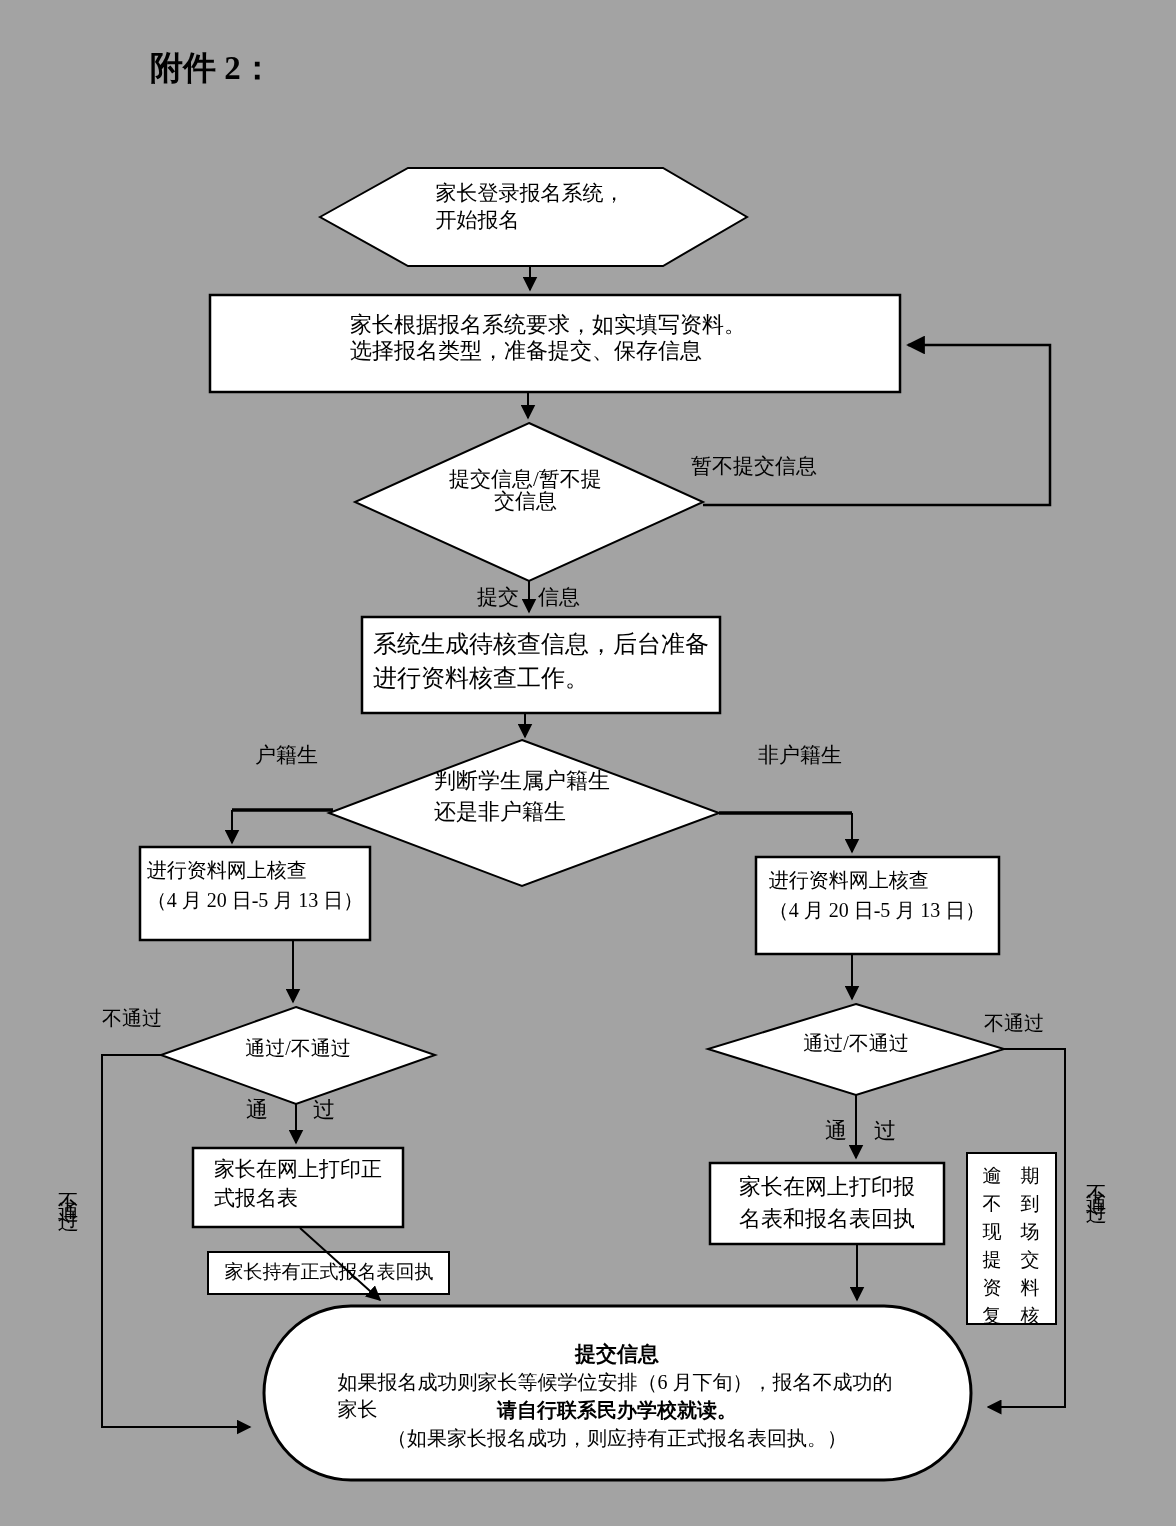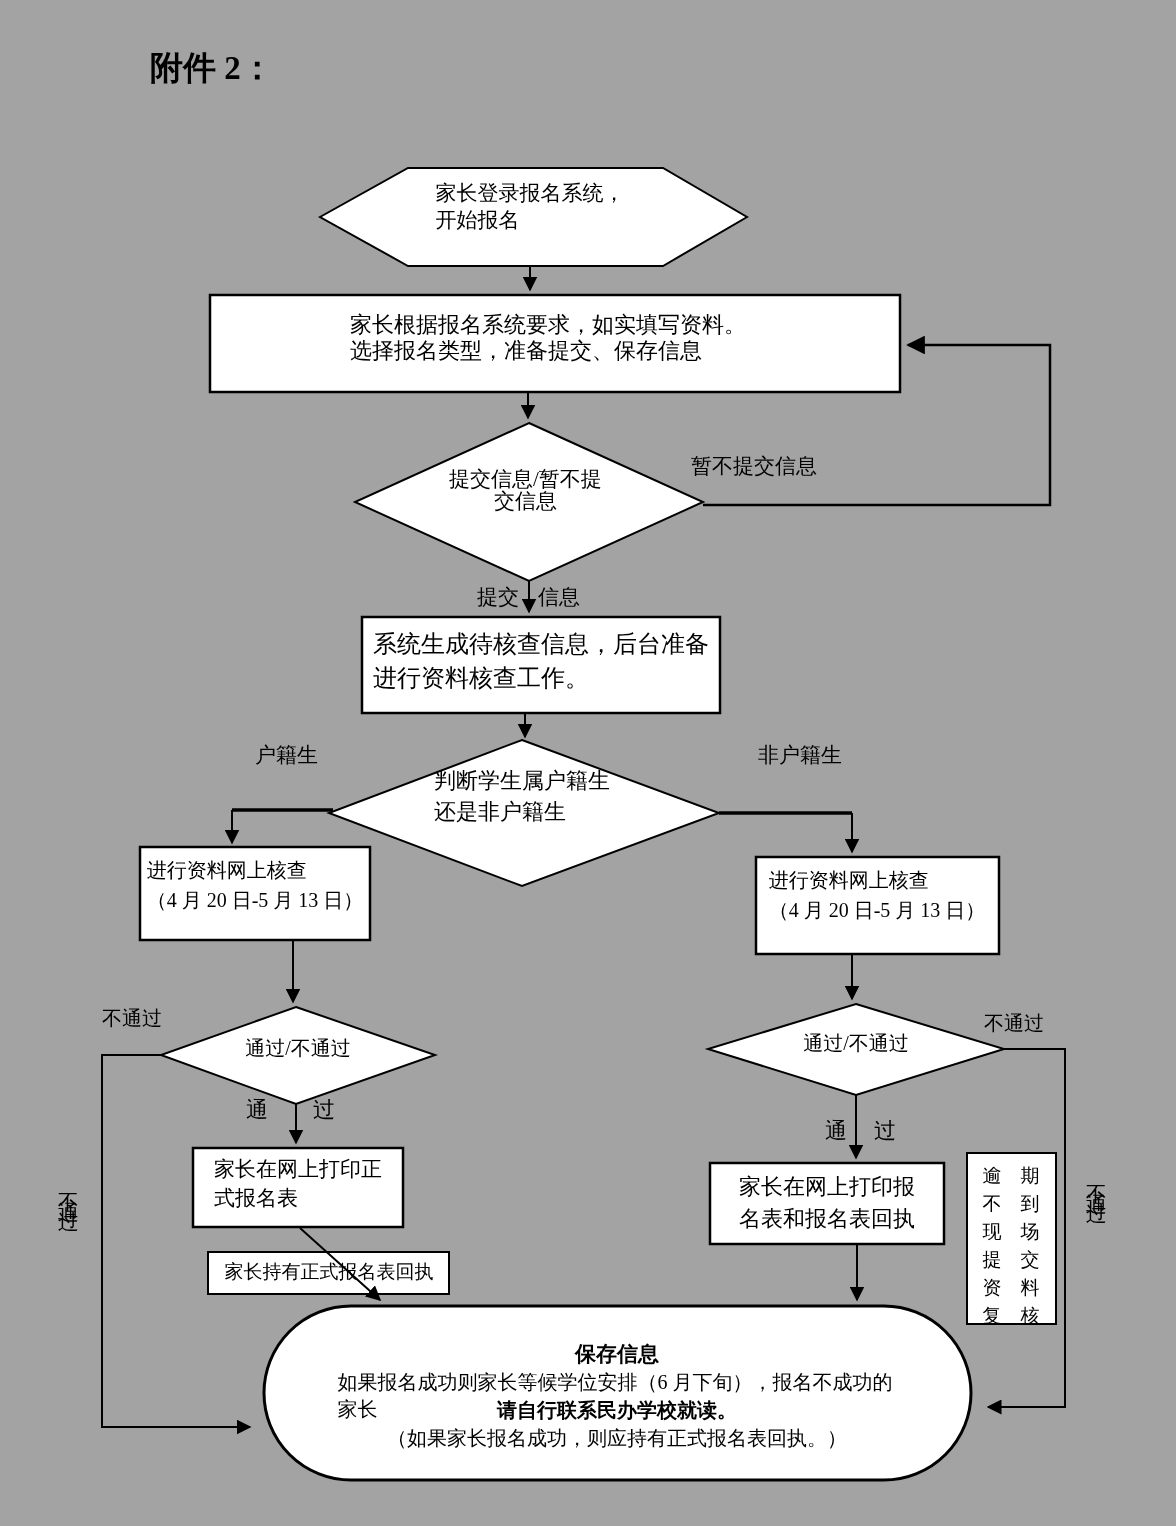--- a/index.html
+++ b/index.html
@@ -136,18 +136,18 @@
   <div class="txt center t-printR">家长在网上打印报
 名表和报名表回执</div>
   <div class="txt center t-overdue">逾　期
 不　到
 现　场
 提　交
 资　料
 复　核</div>
   <div class="txt vertical t-failLvert">不通过</div>
   <div class="txt vertical t-failRvert">不通过</div>
-  <div class="txt center t-endtitle">保存信息</div>
+  <div class="txt center t-endtitle">提交信息</div>
   <div class="txt center t-endline1">如果报名成功则家长等候学位安排（6 月下旬），报名不成功的家长</div>
   <div class="txt center t-endline2">请自行联系民办学校就读。</div>
   <div class="txt center t-endline3">（如果家长报名成功，则应持有正式报名表回执。）</div>
 
 </div>
 
 </body></html>

